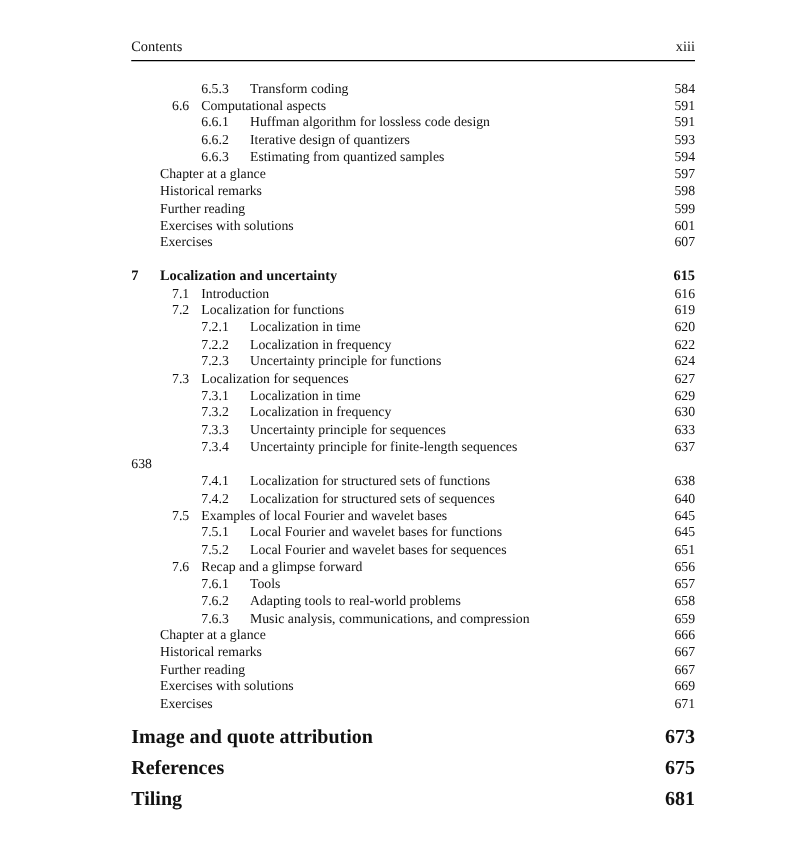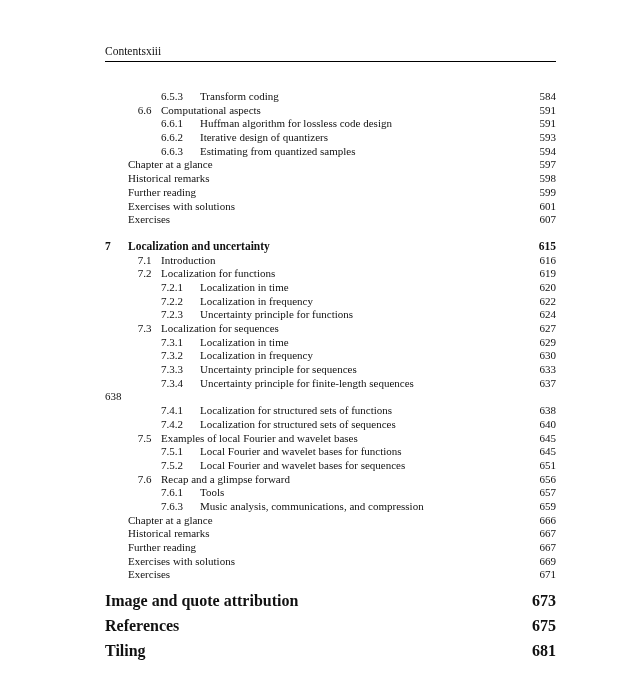--- a/index.html
+++ b/index.html
@@ -19,33 +19,34 @@
     overflow: hidden;
   }
   #content {
     position: absolute;
     left: 105px;
     top: 0;
     width: 451px;
   }
   
   .running-header {
-    margin-top: 45px;
+    margin-top: 32px;
     display: flex;
+    justify-content: space-between;
     align-items: baseline;
     font-size: 11.5px;
     line-height: 12px;
   }
   .header-rule {
     margin-top: 4px;
     border-bottom: 1.6px solid #000000;
     width: 100%;
   }
   
-  #toc-body { margin-top: 28px; font-size: 11px; }
+  #toc-body { margin-top: 16px; font-size: 11px; }
   .toc-block { margin-top: 0; }
   .toc-block + .toc-block { margin-top: 13px; }
   .row {
     display: flex;
     justify-content: space-between;
     line-height: 13.7px;
     height: 13.7px;
     white-space: nowrap;
   }
   .row .left { display: flex; }
@@ -268,20 +269,27 @@
               <span class="title">Recap and a glimpse forward</span>
             </span>
             <span class="page">656</span>
           </div>
           <div class="row lvl2">
             <span class="left">
               <span class="num">7.6.1</span>
               <span class="title">Tools</span>
             </span>
             <span class="page">657</span>
+          </div>
+          <div class="row lvl2">
+            <span class="left">
+              <span class="num">7.6.2</span>
+              <span class="title">Adapting tools to real-world problems</span>
+            </span>
+            <span class="page">658</span>
           </div>
           <div class="row lvl2">
             <span class="left">
               <span class="num">7.6.3</span>
               <span class="title">Music analysis, communications, and compression</span>
             </span>
             <span class="page">659</span>
           </div>
           <div class="row lvl0">
             <span class="left">

